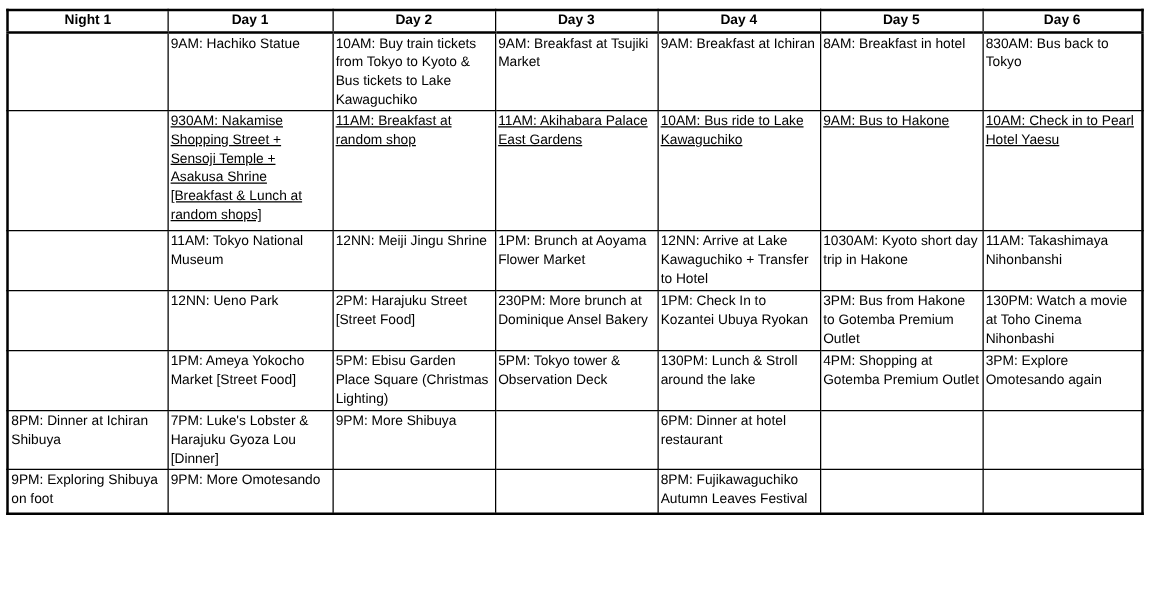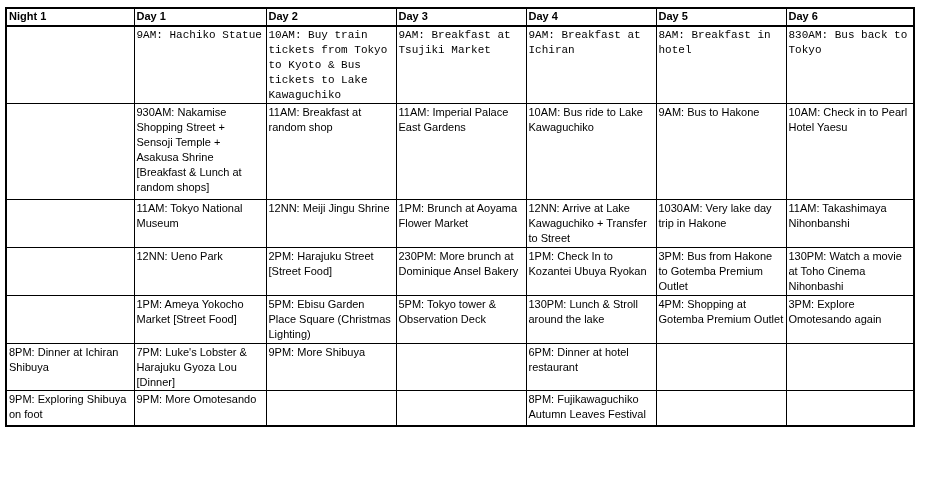--- a/index.html
+++ b/index.html
@@ -34,23 +34,24 @@
     line-height: 15px;
     color: #000000;
     overflow: hidden;
     word-wrap: break-word;
   }
   thead tr { height: 18px; }
   thead th {
     font-weight: 700;
     border-bottom: 2px solid #000000;
     padding-top: 0;
+    text-align: center;
   }
-  tbody tr:nth-child(1) { height: 57px; font-family: Liberation Mono, monospace; }
-  tbody tr:nth-child(2) { height: 96px; }
+  tbody tr:nth-child(1) { height: 57px; }
+  tbody tr:nth-child(2) { height: 96px; text-decoration: underline; }
   tbody tr:nth-child(3) { height: 48px; }
   tbody tr:nth-child(4) { height: 48px; }
   tbody tr:nth-child(5) { height: 48px; }
   tbody tr:nth-child(6) { height: 32px; }
   tbody tr:nth-child(7) { height: 35px; }
   tbody tr:nth-child(8) { height: 47px; margin-left: 44px; }
   tbody tr:nth-child(9) { height: 50px; padding-left: 36px; }
 </style>
 </head>
 <body>
@@ -83,32 +84,32 @@
         <td>10AM: Buy train tickets from Tokyo to Kyoto &amp; Bus tickets to Lake Kawaguchiko</td>
         <td>9AM: Breakfast at Tsujiki Market</td>
         <td>9AM: Breakfast at Ichiran</td>
         <td>8AM: Breakfast in hotel</td>
         <td>830AM: Bus back to Tokyo</td>
       </tr>
       <tr>
         <td></td>
         <td>930AM: Nakamise Shopping Street + Sensoji Temple + Asakusa Shrine [Breakfast &amp; Lunch at random shops]</td>
         <td>11AM: Breakfast at random shop</td>
-        <td>11AM: Imperial Palace East Gardens</td>
+        <td>11AM: Akihabara Palace East Gardens</td>
         <td>10AM: Bus ride to Lake Kawaguchiko</td>
         <td>9AM: Bus to Hakone</td>
         <td>10AM: Check in to Pearl Hotel Yaesu</td>
       </tr>
       <tr>
         <td></td>
         <td>11AM: Tokyo National Museum</td>
         <td>12NN: Meiji Jingu Shrine</td>
         <td>1PM: Brunch at Aoyama Flower Market</td>
-        <td>12NN: Arrive at Lake Kawaguchiko + Transfer to Street</td>
-        <td>1030AM: Very lake day trip in Hakone</td>
+        <td>12NN: Arrive at Lake Kawaguchiko + Transfer to Hotel</td>
+        <td>1030AM: Kyoto short day trip in Hakone</td>
         <td>11AM: Takashimaya Nihonbanshi</td>
       </tr>
       <tr>
         <td></td>
         <td>12NN: Ueno Park</td>
         <td>2PM: Harajuku Street [Street Food]</td>
         <td>230PM: More brunch at Dominique Ansel Bakery</td>
         <td>1PM: Check In to Kozantei Ubuya Ryokan</td>
         <td>3PM: Bus from Hakone to Gotemba Premium Outlet</td>
         <td>130PM: Watch a movie at Toho Cinema Nihonbashi</td>

